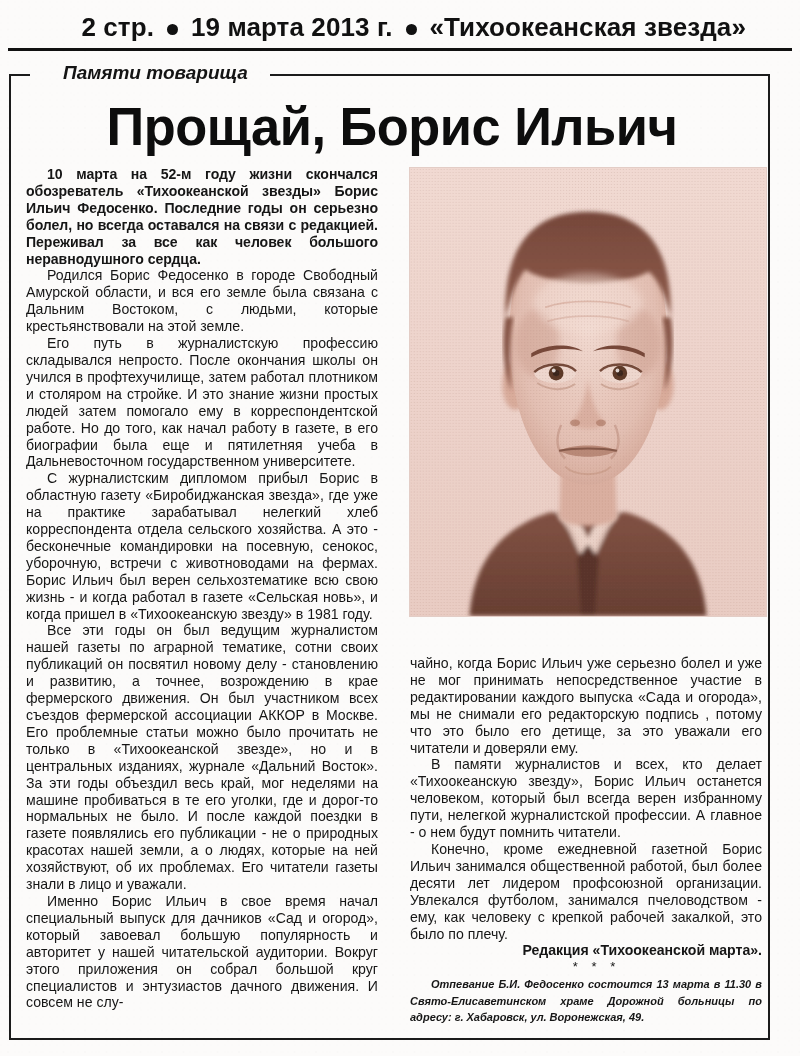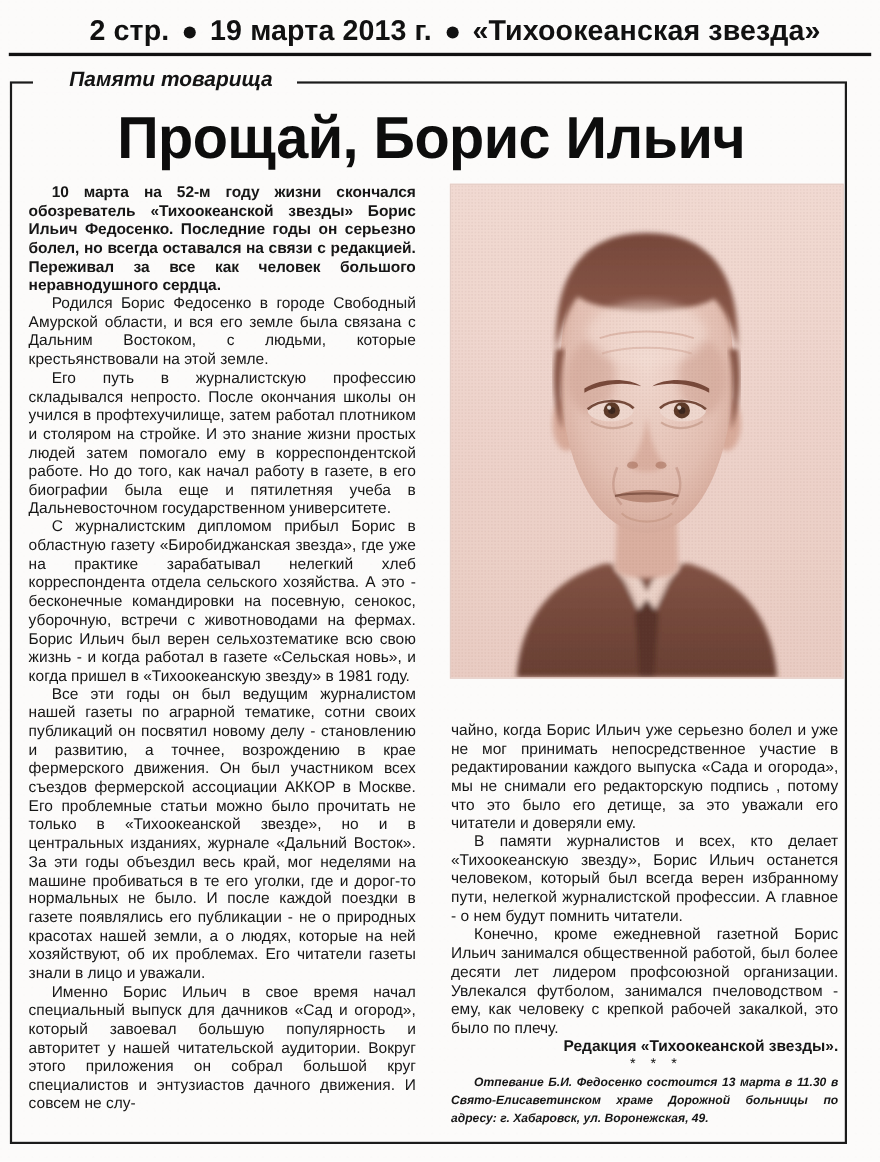--- a/index.html
+++ b/index.html
@@ -327,19 +327,19 @@
     <p>Его путь в журналистскую профессию складывался непросто. После окончания школы он учился в профтехучилище, затем работал плотником и столяром на стройке. И это знание жизни простых людей затем помогало ему в корреспондентской работе. Но до того, как начал работу в газете, в его биографии была еще и пятилетняя учеба в Дальневосточном государственном университете.</p>
     <p>С журналистским дипломом прибыл Борис в областную газету «Биробиджанская звезда», где уже на практике зарабатывал нелегкий хлеб корреспондента отдела сельского хозяйства. А это - бесконечные командировки на посевную, сенокос, уборочную, встречи с животноводами на фермах. Борис Ильич был верен сельхозтематике всю свою жизнь - и когда работал в газете «Сельская новь», и когда пришел в «Тихоокеанскую звезду» в 1981 году.</p>
     <p>Все эти годы он был ведущим журналистом нашей газеты по аграрной тематике, сотни своих публикаций он посвятил новому делу - становлению и развитию, а точнее, возрождению в крае фермерского движения. Он был участником всех съездов фермерской ассоциации АККОР в Москве. Его проблемные статьи можно было прочитать не только в «Тихоокеанской звезде», но и в центральных изданиях, журнале «Дальний Восток». За эти годы объездил весь край, мог неделями на машине пробиваться в те его уголки, где и дорог-то нормальных не было. И после каждой поездки в газете появлялись его публикации - не о природных красотах нашей земли, а о людях, которые на ней хозяйствуют, об их проблемах. Его читатели газеты знали в лицо и уважали.</p>
     <p>Именно Борис Ильич в свое время начал специальный выпуск для дачников «Сад и огород», который завоевал большую популярность и авторитет у нашей читательской аудитории. Вокруг этого приложения он собрал большой круг специалистов и энтузиастов дачного движения. И совсем не слу-</p>
   </div>
 
   <div class="col col-right">
     <p class="no-indent">чайно, когда Борис Ильич уже серьезно болел и уже не мог принимать непосредственное участие в редактировании каждого выпуска «Сада и огорода», мы не снимали его редакторскую подпись , потому что это было его детище, за это уважали его читатели и доверяли ему.</p>
     <p>В памяти журналистов и всех, кто делает «Тихоокеанскую звезду», Борис Ильич останется человеком, который был всегда верен избранному пути, нелегкой журналистской профессии. А главное - о нем будут помнить читатели.</p>
     <p>Конечно, кроме ежедневной газетной Борис Ильич занимался общественной работой, был более десяти лет лидером профсоюзной организации. Увлекался футболом, занимался пчеловодством - ему, как человеку с крепкой рабочей закалкой, это было по плечу.</p>
-    <p class="sig">Редакция «Тихоокеанской звезды».</p>
+    <p class="sig">Редакция «Тихоокеанской марта».</p>
     <p class="stars">* * *</p>
     <p class="italic-note">Отпевание Б.И. Федосенко состоится 13 марта в 11.30 в Свято-Елисаветинском храме Дорожной больницы по адресу: г. Хабаровск, ул. Воронежская, 49.</p>
   </div>
 
   <div class="grain"></div>
 </div>
 
 </body></html>

